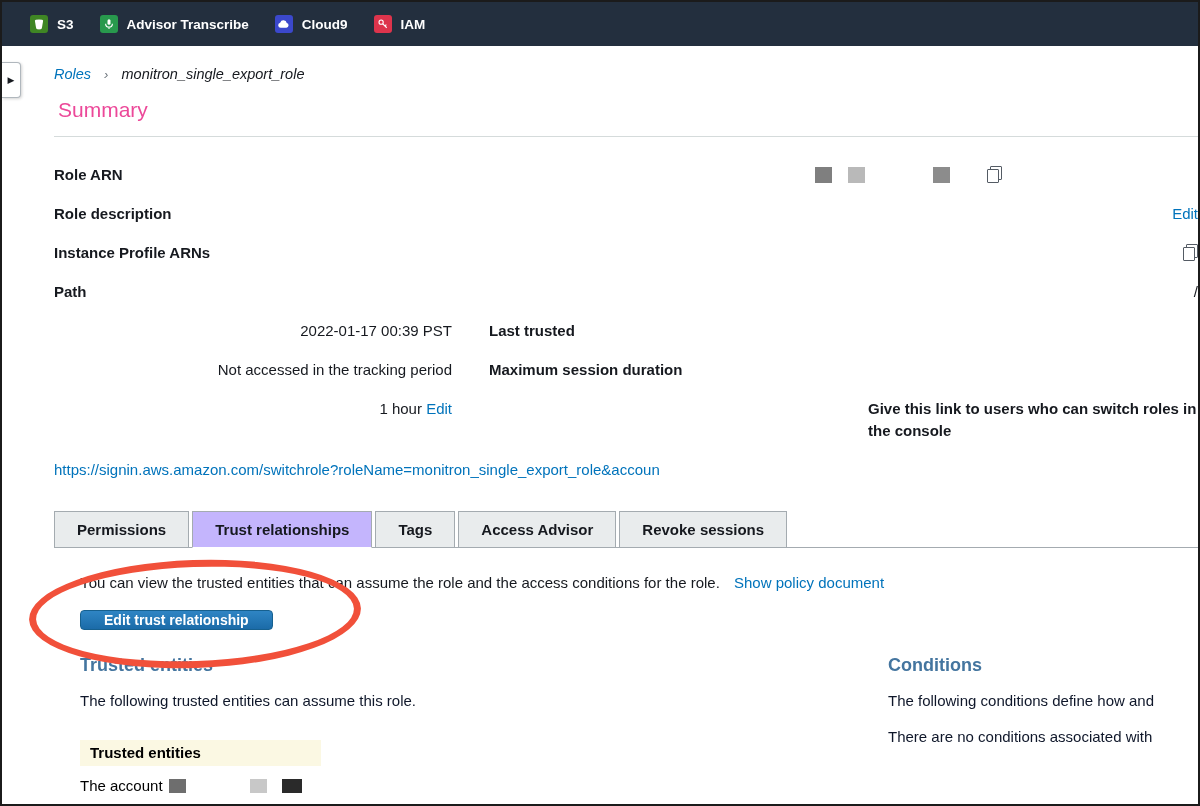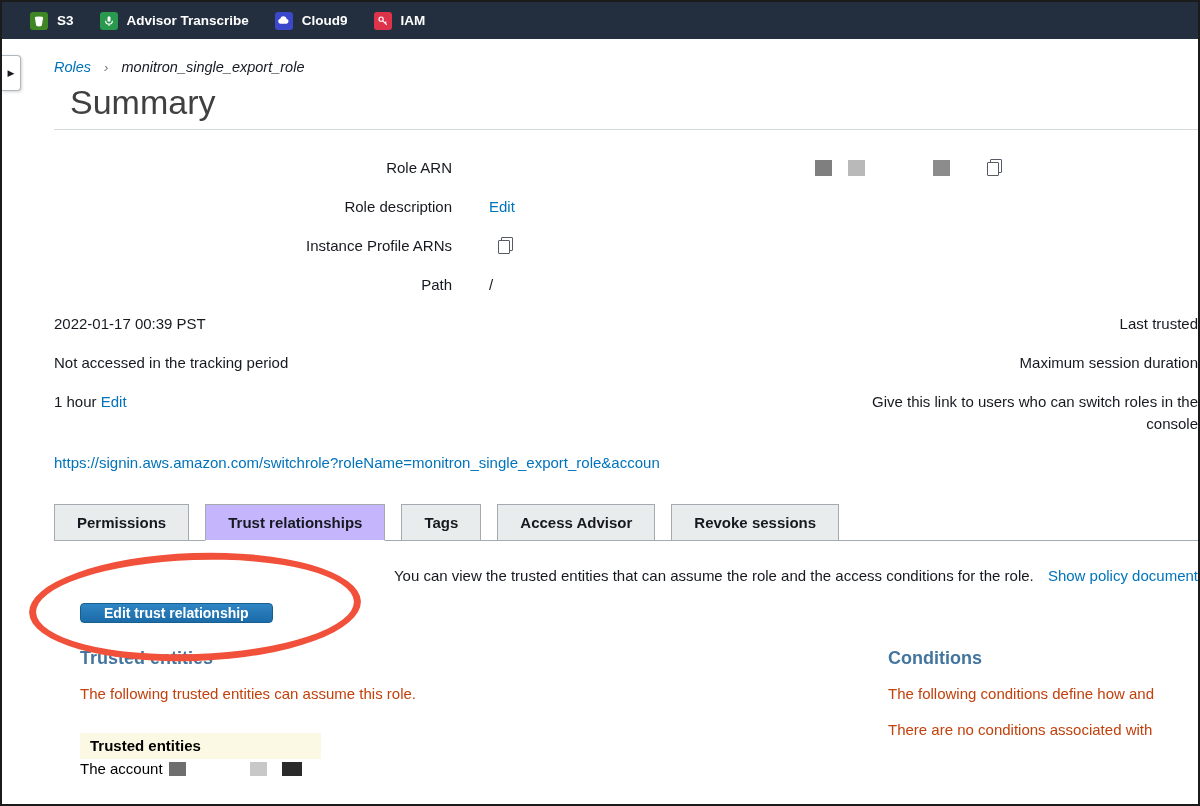--- a/index.html
+++ b/index.html
@@ -2,83 +2,83 @@
 <html><head>
 <meta charset="utf-8">
 <style>
   * { box-sizing: border-box; margin: 0; padding: 0; }
   html,body { background:#fff; }
   body { width:1200px; font-family:"Liberation Sans", sans-serif; }
 
   .screen { width:1200px; height:806px; border:2px solid #1b1b1b; position:relative; overflow:hidden; background:#fff; }
 
   
-  .topnav { height:37px; background:#232f3e; display:flex; align-items:center; padding-left:28px; gap:26px; }
+  .topnav { height:44px; background:#232f3e; display:flex; align-items:center; padding-left:28px; gap:26px; }
   .nav-item { display:flex; align-items:center; gap:9px; color:#fff; font-size:13.5px; font-weight:bold; cursor:pointer; }
   .nav-icon { width:18px; height:18px; border-radius:3px; display:flex; align-items:center; justify-content:center; flex:none; }
 
   
   .page { position:relative; height:758px; background:#fff; overflow:hidden; }
 
   .collapse-handle { position:absolute; left:0; top:16px; width:19px; height:36px; border:1px solid #b0b7bd; border-left:none;
     border-radius:0 4px 4px 0; display:flex; align-items:center; justify-content:center; background:#fff;
     box-shadow:1px 1px 3px rgba(0,0,0,.18); cursor:pointer; z-index:3; }
   .tri { font-size:9px; color:#16191f; line-height:1; }
 
   .main { padding:16px 0 0 52px; }
 
   .breadcrumb { font-size:14.5px; color:#16191f; line-height:25px;font-style:italic; }
   .breadcrumb a { color:#0073bb; text-decoration:none; cursor:pointer; }
   .breadcrumb .sep { color:#687078; margin:0 9px; font-size:13px; }
 
-  .page-title { font-size:34px; font-weight:400; color:#404040; margin:6px 16px 10px; line-height:33px; }
+  .page-title { font-size:21px; font-weight:400; color:#ec4899; margin:6px 4px 10px; line-height:33px; }
 
   .rule { border:none; border-top:1px solid #d5dbdb; margin:0; }
 
   
   .summary-grid { margin-top:27px; display:grid; grid-template-columns:398px auto; column-gap:37px; row-gap:17px;
     font-size:15px; line-height:22px; color:#16191f; }
-  .s-label { text-align:right; font-weight:normal; }
+  .s-label { font-weight:bold; }
   .s-label.switch { justify-self:end; max-width:330px; }
-  .s-value { position:relative; min-height:22px; white-space:nowrap; }
+  .s-value { position:relative; min-height:22px; white-space:nowrap;text-align:right; }
   .link { color:#0073bb; text-decoration:none; cursor:pointer; }
 
   .redact-sq { position:absolute; width:17px; height:16px; top:3px; }
   .redact-sq.p0 { left:326px; } .redact-sq.p1 { left:359px; } .redact-sq.p2 { left:444px; }
 
   .copy-icon { position:relative; display:inline-block; width:15px; height:17px; cursor:pointer; vertical-align:top; }
   .copy-icon::before { content:""; position:absolute; right:0; top:0; width:10px; height:12px; border:1.5px solid #545b64; border-radius:1px; background:#fff; }
   .copy-icon::after  { content:""; position:absolute; left:0; bottom:0; width:10px; height:12px; border:1.5px solid #545b64; border-radius:1px; background:#fff; }
   .copy-abs { position:absolute; left:498px; top:2px; }
 
   
-  .tabs { margin-top:30px; display:flex; gap:16px; position:relative; align-items:center; }
+  .tabs { margin-top:30px; display:flex; gap:3px; position:relative; align-items:center; }
   .tabs-baseline { position:absolute; left:0; bottom:0; width:1200px; height:1px; background:#a4abb0; }
   .tab { position:relative; z-index:1; font-size:15px; font-weight:bold; color:#16191f; background:#e9eced;
     border:1px solid #a4abb0; padding:8px 22px; cursor:pointer; line-height:19px; }
   .tab.active { background:#c4b5fd; border-bottom-color:#fff; z-index:2; cursor:default; }
 
   
   .tab-content { padding:25px 0 0 26px; }
-  .desc-line { font-size:15px; color:#16191f; line-height:20px;text-align:right; }
+  .desc-line { font-size:15px; color:#16191f; line-height:20px; }
   .desc-line .link { margin-left:10px; }
 
   .btn-primary { margin-top:17px; display:inline-block; font-family:inherit; font-size:14px; font-weight:bold; color:#fff;
     background:linear-gradient(180deg,#2f85c4 0%,#1b6ba8 100%); border:1px solid #16608f; border-radius:4px;
     padding:0 23px; cursor:pointer; line-height:18px; }
 
   .columns { margin-top:24px; display:flex; }
   .col-left { width:808px; flex:none; }
   .col-right { width:560px; flex:none; }
   .col-h { font-size:18px; font-weight:bold; color:#44759f; margin:0 0 15px; line-height:22px; }
-  .col-p { font-size:15px; color:#c2410c; line-height:20px; margin:0; white-space:nowrap; }
+  .col-p { font-size:15px; color:#0f172a; line-height:20px; margin:0; white-space:nowrap; }
   .col-right .col-p + .col-p { margin-top:16px; }
 
   .trusted-table-header { margin-top:29px; width:241px; background:#fbf8e3; font-weight:bold; font-size:15px; padding:4px 10px; line-height:18px; }
-  .account-row { margin-top:0; display:flex; align-items:center; font-size:15px; line-height:20px; }
+  .account-row { margin-top:10px; display:flex; align-items:center; font-size:15px; line-height:20px; }
   .account-sq { height:14px; flex:none; }
   .account-sq.q0 { width:17px; margin-left:6px; }
   .account-sq.q1 { width:17px; margin-left:64px; }
   .account-sq.q2 { width:20px; margin-left:15px; }
 
   
   .annotation-ellipse { position:absolute; left:27px; top:514px; width:332px; height:108px;
     border:7px solid #f1503a; border-radius:50%; transform:rotate(-2deg); z-index:6; pointer-events:none; }
 </style>
 </head>

